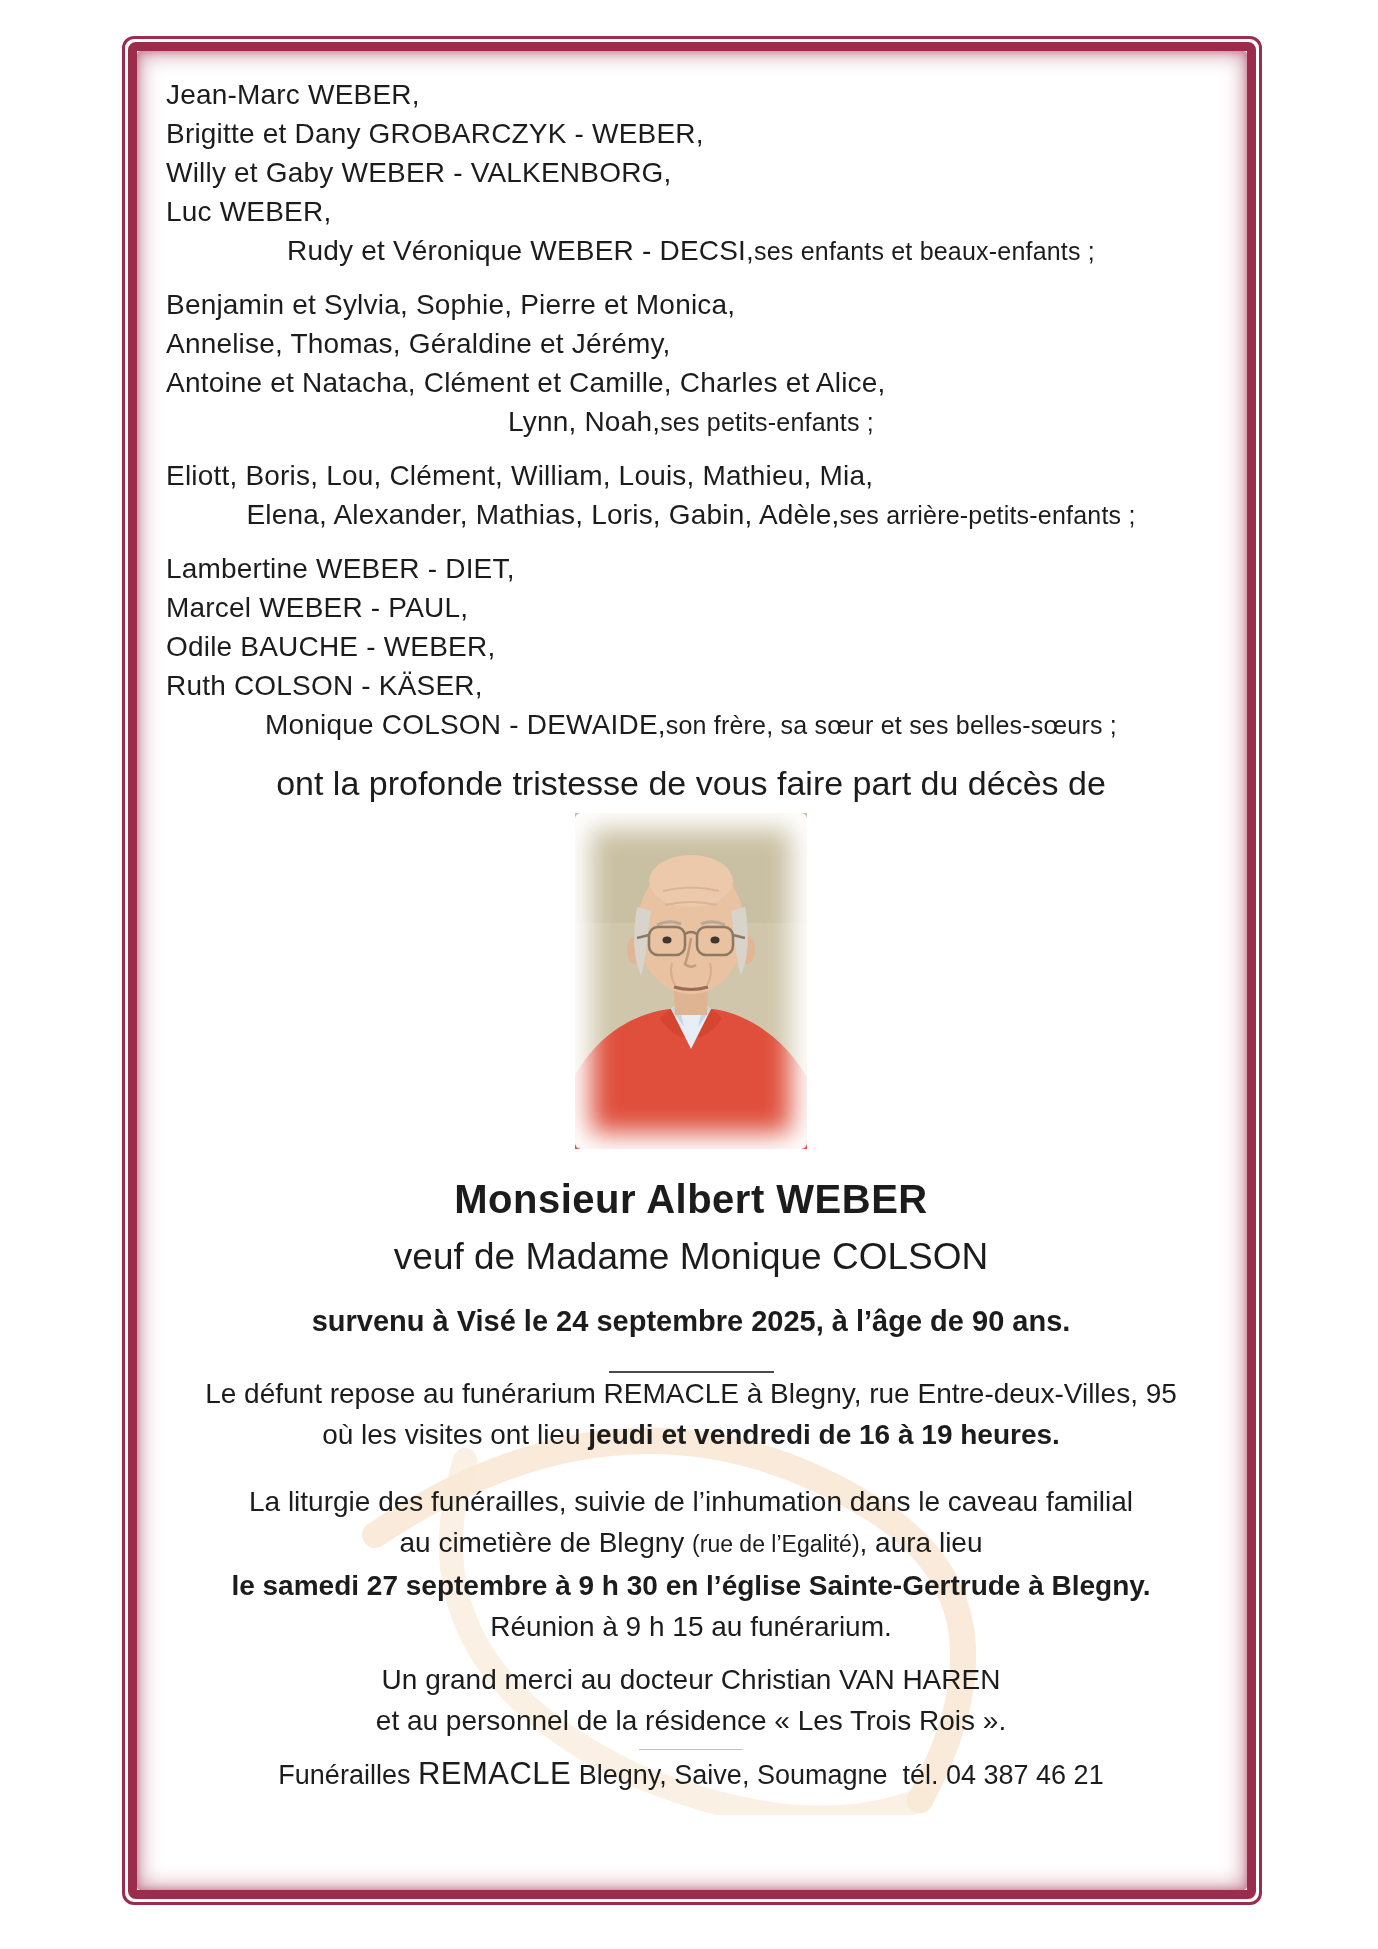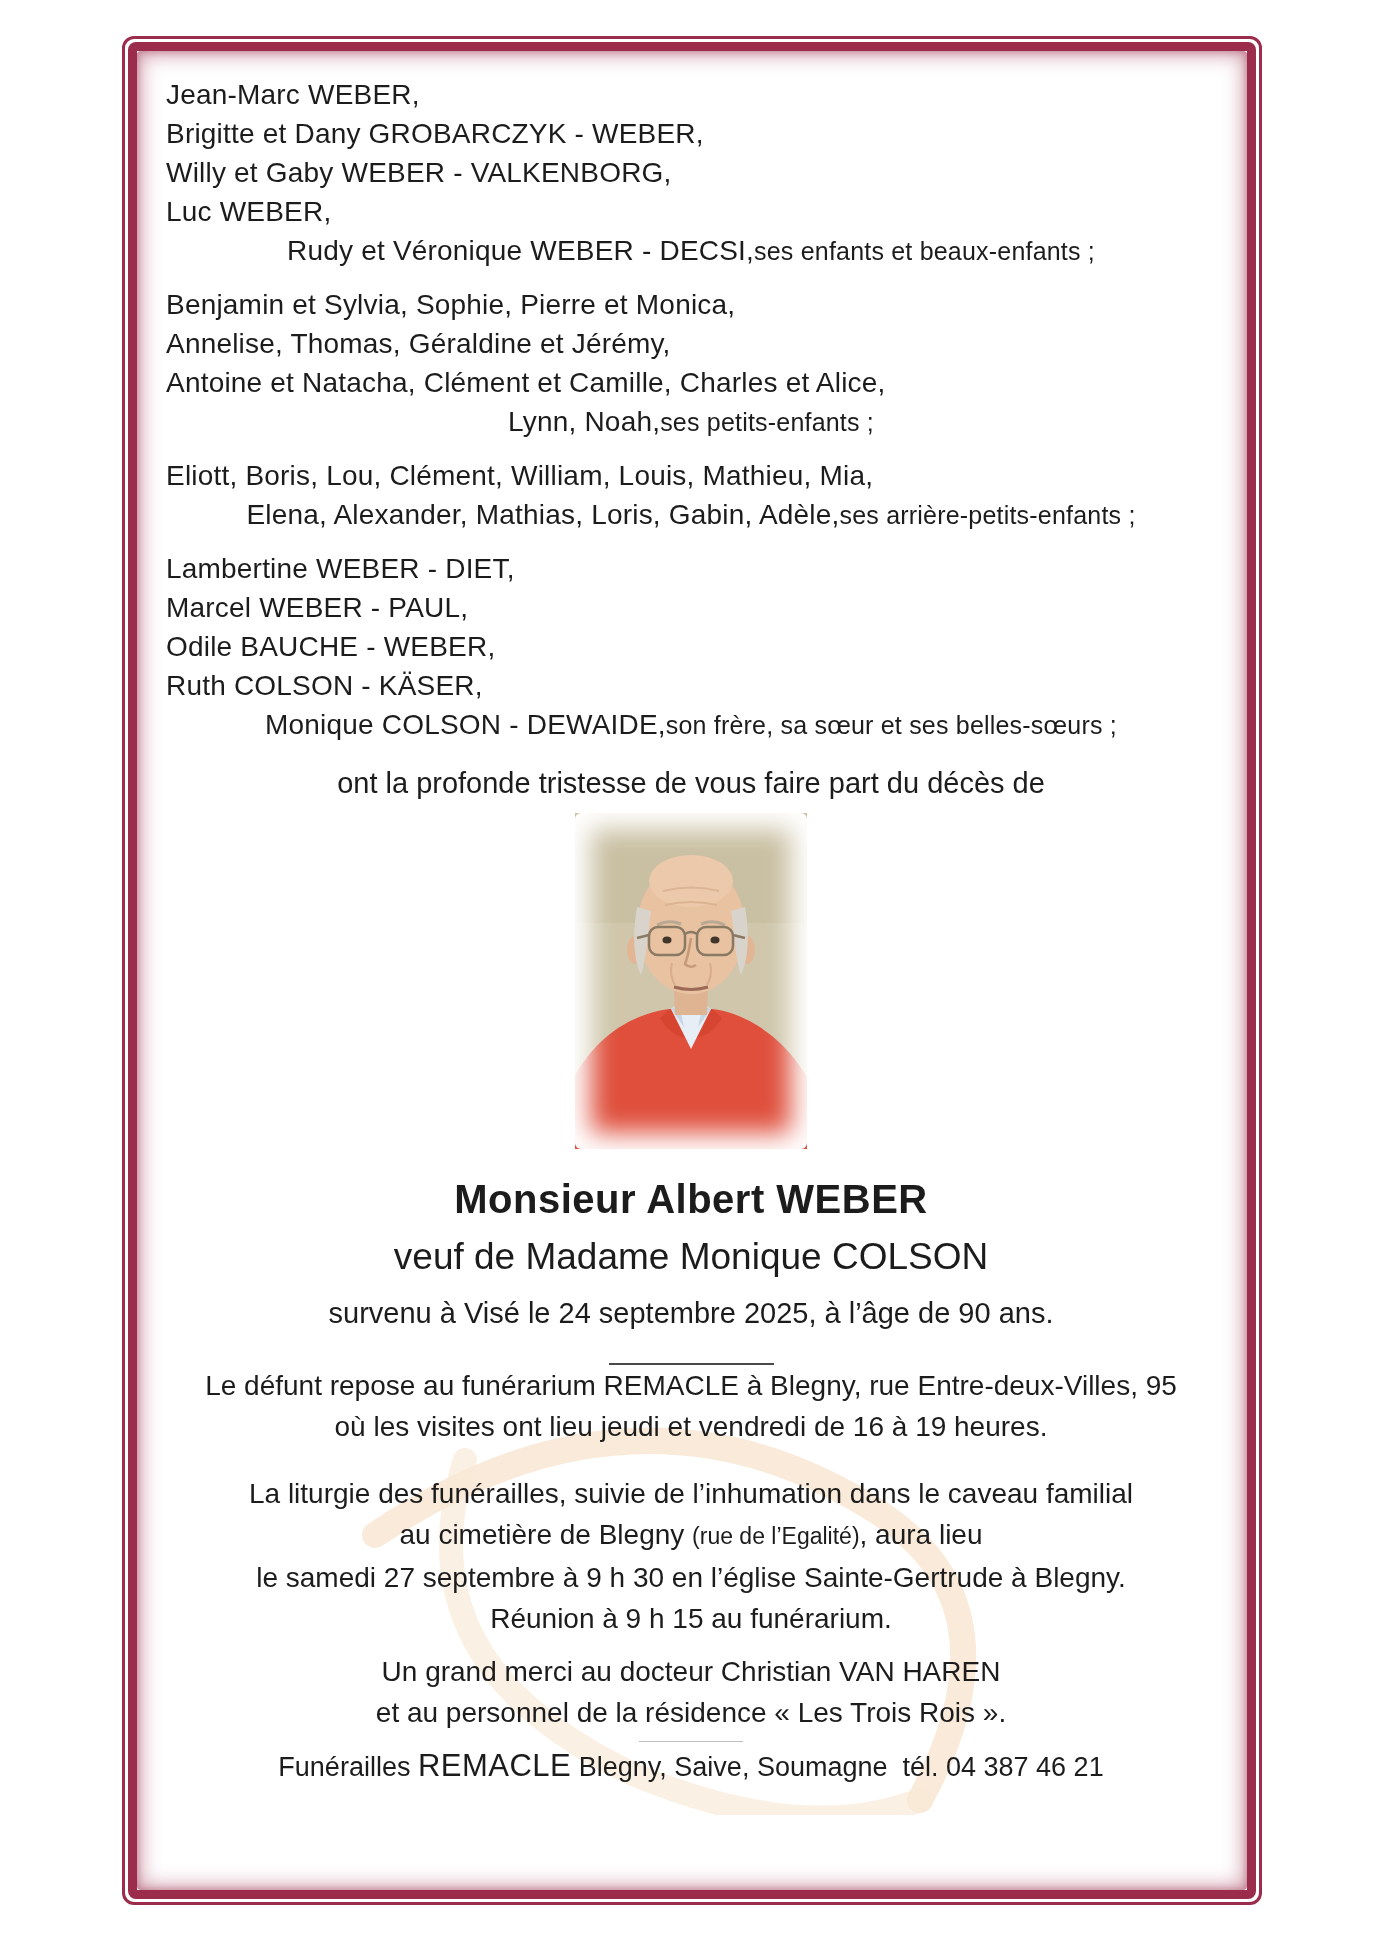--- a/index.html
+++ b/index.html
@@ -19,40 +19,40 @@
   .watermark{position:absolute;left:345px;top:1415px;opacity:.55;pointer-events:none;}
 
   
   .content{position:absolute;left:136px;top:47px;width:1112px;height:1850px;
            box-sizing:border-box;padding:28px 32px 0 30px;}
   .nl{font-size:28px;line-height:39px;letter-spacing:.2px;}
   .group{margin-bottom:14px;}
   .last-line{display:flex;justify-content:center;align-items:baseline;}
   .role{font-size:25px;letter-spacing:.2px;}
 
-  .announce{margin-top:18px;text-align:center;font-size:29px;line-height:40px;}
+  .announce{margin-top:18px;text-align:center;font-size:34px;line-height:40px;}
 
   .photo-wrap{margin:10px auto 0 auto;width:232px;height:336px;position:relative;}
   .photo-wrap svg{display:block;filter:blur(.4px);}
   .photo-feather{position:absolute;inset:0;border-radius:6px;
       box-shadow:inset 0 0 26px 16px #ffffff;}
 
   .center-block{text-align:center;}
   h1.dname{margin:22px 0 0 0;font-size:40px;line-height:56px;font-weight:700;letter-spacing:.5px;}
   .widower{margin-top:6px;font-size:37px;line-height:48px;}
-  .death-line{margin-top:12px;font-size:29px;line-height:40px;}
+  .death-line{margin-top:20px;font-size:29px;line-height:40px;font-weight:bold;}
 
   .divider{margin:30px auto 0 auto;width:165px;border-top:2px solid #4a4a4a;height:0;}
   .mini-divider{margin:8px auto 0 auto;width:104px;border-top:1px solid #c0c0c0;height:0;}
 
   .para{text-align:center;font-size:28px;line-height:41px;}
   .para.p2{margin-top:26px;}
   .para.p3{margin-top:18px;}
   .para.p4{margin-top:12px;}
-  .b{font-weight:400;}
+  .b{font-weight:700;}
   .small-paren{font-size:23px;}
   .link{text-decoration:underline;text-decoration-thickness:2px;text-underline-offset:5px;}
 
   .footer{margin-top:6px;font-size:27px;line-height:36px;}
   .brand{font-size:31px;letter-spacing:.5px;}
 </style>
 </head>
 <body>
 
 <div class="page">

